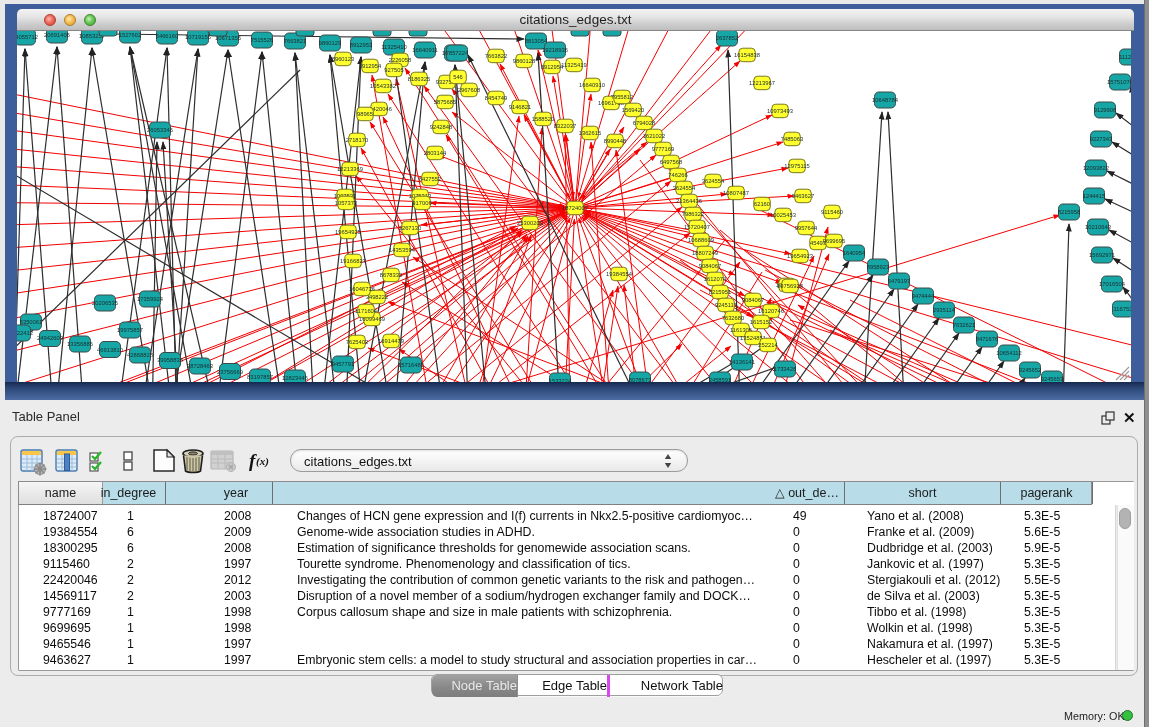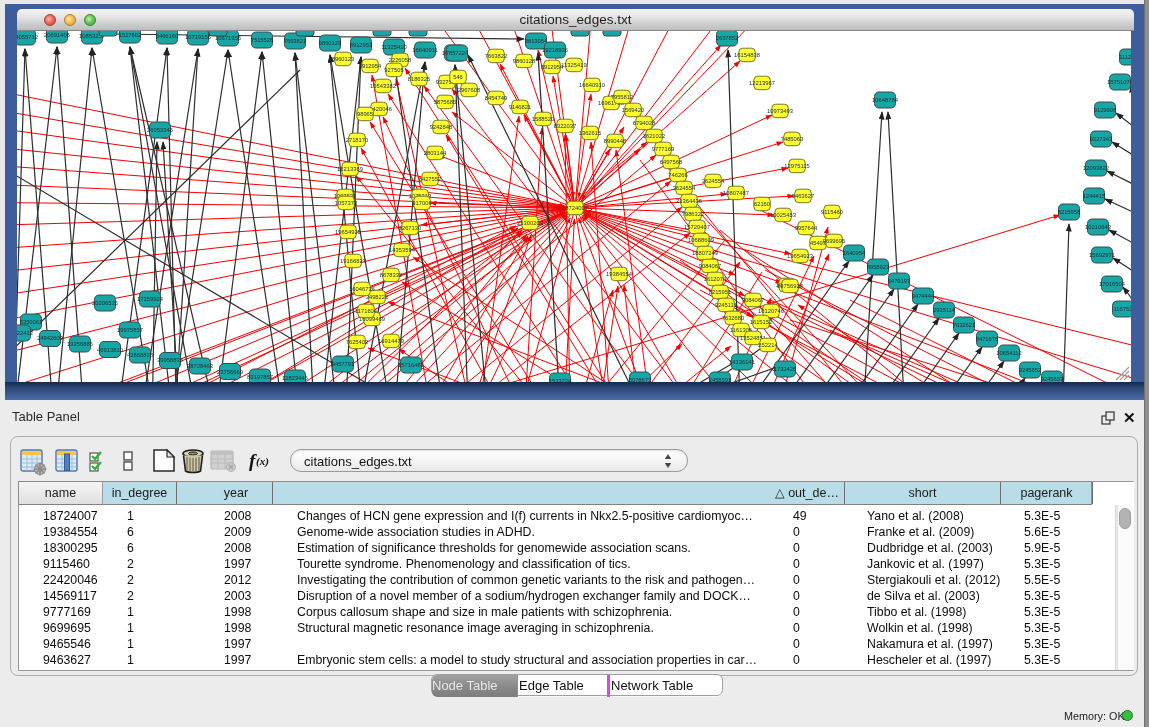--- a/index.html
+++ b/index.html
@@ -41,21 +41,21 @@
 .trow {position:absolute;left:18px;width:1098px;height:16px}
 .trow span {position:absolute;top:1px;font-size:12.3px;color:#0c0c0c;white-space:nowrap}
 #tbl-frame {left:18px;top:481px;width:1116px;height:190px;border:1px solid #9a9a9a;border-radius:1px}
 #vscroll {left:1117px;top:505px;width:17px;height:165px;background:#fafafa;border-left:1px solid #e0e0e0}
 #vthumb {left:1119px;top:508px;width:12px;height:21px;background:#b3b3b3;border-radius:6px;border:1px solid #9e9e9e}
 #hwhite {left:1093px;top:482px;width:41px;height:23px;background:#fff}
 
 
 #tabs {left:431px;top:674px;width:292px;height:22px;border:1px solid #9f9f9f;border-radius:6px;background:#fff;
  box-shadow:0 1px 1px rgba(255,255,255,.8), inset 0 0 0 0 #fff}
-.tab {position:absolute;top:0;height:22px;font-size:13px;line-height:21px;text-align:left;color:#101010}
+.tab {position:absolute;top:0;height:22px;font-size:13px;line-height:21px;text-align:right;color:#101010}
 #tab1 {left:0;width:86px;background:linear-gradient(#a2a2a2,#8a8a8a 50%,#7d7d7d);color:#e8e8e8;border-radius:5px 0 0 5px;border-right:1px solid #8e8e8e}
 #tab2 {left:87px;width:91px;border-right:3px solid #d946ef}
 #tab3 {left:179px;width:112px}
 
 #memory {left:1064px;top:710px;font-size:10.8px;color:#1d1d1d}
 #memdot {left:1122px;top:710px;width:11px;height:11px;border-radius:50%;background:#33c13e;border:1px solid #23752b}
 </style></head>
 <body>
 <div class="abs" id="desktop"></div>
 <div class="abs" id="right-gray"></div>
@@ -667,21 +667,21 @@
 <div class="abs" id="combo">
     <span class="lbl">citations_edges.txt</span>
     <span class="ud"><svg width="10" height="18">
         <path d="M5 2 L8.2 7 L1.8 7 z" fill="#444"></path>
         <path d="M5 16 L8.2 11 L1.8 11 z" fill="#444"></path>
       </svg></span>
   </div>
 <div class="abs" id="tbl-frame"></div>
 <div class="abs" id="thead">
  <div class="hcell gray" style="left:0;width:84px">name</div>
- <div class="hcell" style="left:84px;width:74px">in_degree</div>
+ <div class="hcell" style="left:73px;width:74px">in_degree</div>
  <div class="hcell" style="left:181px;width:73px">year</div>
  <div class="hcell" style="left:751px;width:75px">△ out_de…</div>
  <div class="hcell" style="left:826px;width:156px">short</div>
  <div class="hcell" style="left:982px;width:92px">pagerank</div>
 </div>
 <div class="abs" id="hwhite"></div>
 <div class="abs" id="tbody"></div>
 <div class="trow" style="top:508px">
 <span style="left:25px">18724007</span>
     <span style="left:109px">1</span>
@@ -742,21 +742,20 @@
 <span style="left:206px">1998</span>
     <span style="left:279px">Corpus callosum shape and size in male patients with schizophrenia.</span>
 <span style="left:775px">0</span>
     <span style="left:849px">Tibbo et al. (1998)</span>
 <span style="left:1006px">5.3E-5</span>
   </div>
 <div class="trow" style="top:620px">
 <span style="left:25px">9699695</span>
     <span style="left:109px">1</span>
 <span style="left:206px">1998</span>
-    <span style="left:279px">Structural magnetic resonance image averaging in schizophrenia.</span>
 <span style="left:775px">0</span>
     <span style="left:849px">Wolkin et al. (1998)</span>
 <span style="left:1006px">5.3E-5</span>
   </div>
 <div class="trow" style="top:636px">
 <span style="left:25px">9465546</span>
     <span style="left:109px">1</span>
 <span style="left:206px">1997</span>
 <span style="left:775px">0</span>
     <span style="left:849px">Nakamura et al. (1997)</span>

